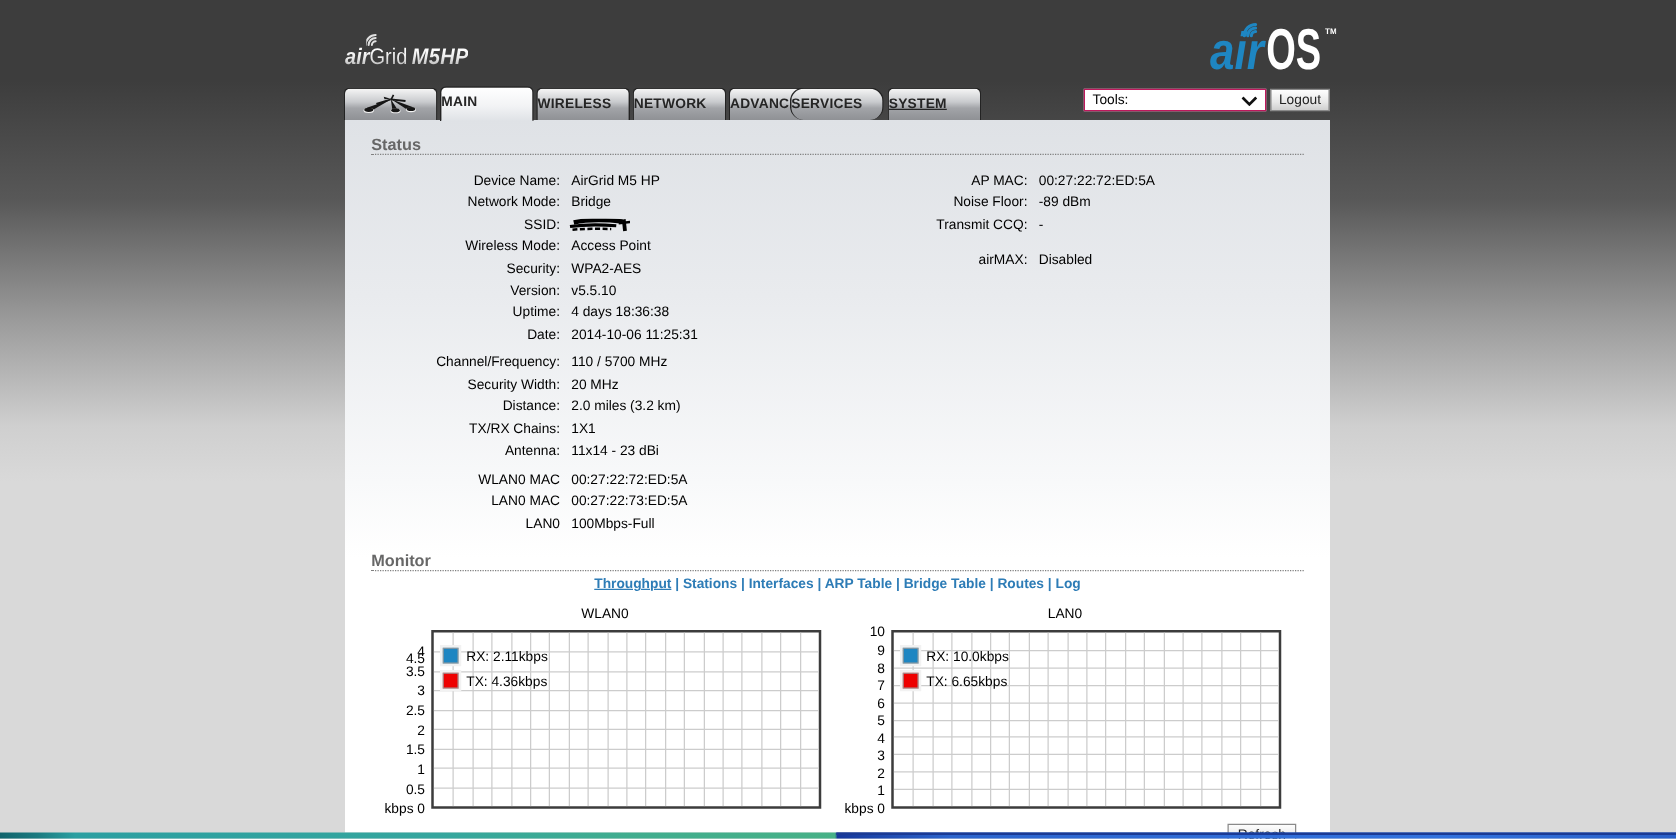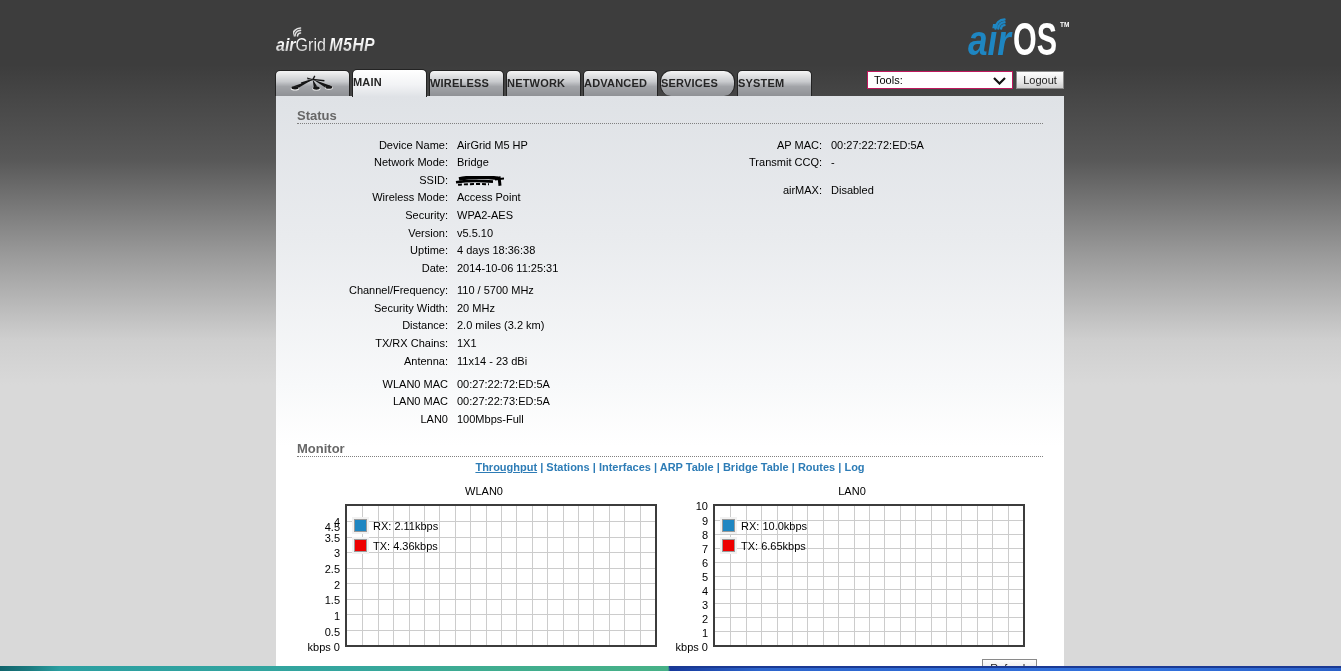--- a/index.html
+++ b/index.html
@@ -120,22 +120,22 @@
       <ellipse fill="#161616" cx="36.4" cy="15.1" rx="3.4" ry="1.6"></ellipse>
       <ellipse fill="#f2f2f2" cx="48.8" cy="14.8" rx="4" ry="1.9"></ellipse>
       <ellipse fill="#161616" cx="48.8" cy="14.2" rx="3.4" ry="1.6"></ellipse>
     </g>
   </svg>
 </div>
 <div class="tab active" style="left:352px;">MAIN</div>
 <div class="tab" style="left:429px;">WIRELESS</div>
 <div class="tab" style="left:506px;">NETWORK</div>
 <div class="tab" style="left:583px;">ADVANCED</div>
-<div class="tab" style="left:660px;border-radius:11px;">SERVICES</div>
-<div class="tab" style="left:737px;">SYSTEM</div>
+<div class="tab" style="left:632px;border-radius:11px;">SERVICES</div>
+<div class="tab" style="left:710px;text-decoration:underline;">SYSTEM</div>
 
 <div class="toolsbox">Tools:
   <svg width="13" height="8" viewBox="0 0 13 8" style="position:absolute;right:6px;top:5px;">
     <path d="M1,1 L6.5,6.5 L12,1" fill="none" stroke="#111" stroke-width="2.2"></path>
   </svg>
 </div>
 <div class="logout">Logout</div>
 
 <div class="shead" style="left:297px; top:108px;">Status</div>
 <div class="dotted" style="top:123px;"></div>
@@ -214,20 +214,24 @@
   <div class="row">
       <span class="lb">LAN0</span>
       <span class="vl">100Mbps-Full</span>
     </div>
 </div>
 
 <div class="col" style="left:831px; top:136.6px; width:220px;">
   <div class="row">
       <span class="lb2">AP MAC:</span>
       <span class="vl">00:27:22:72:ED:5A</span>
+    </div>
+  <div class="row">
+      <span class="lb2">Noise Floor:</span>
+      <span class="vl">-89 dBm</span>
     </div>
   <div class="row">
       <span class="lb2">Transmit CCQ:</span>
       <span class="vl">-</span>
     </div>
   <div class="gap5" style="height:10.3px;"></div>
   <div class="row">
       <span class="lb2">airMAX:</span>
       <span class="vl">Disabled</span>
     </div>

